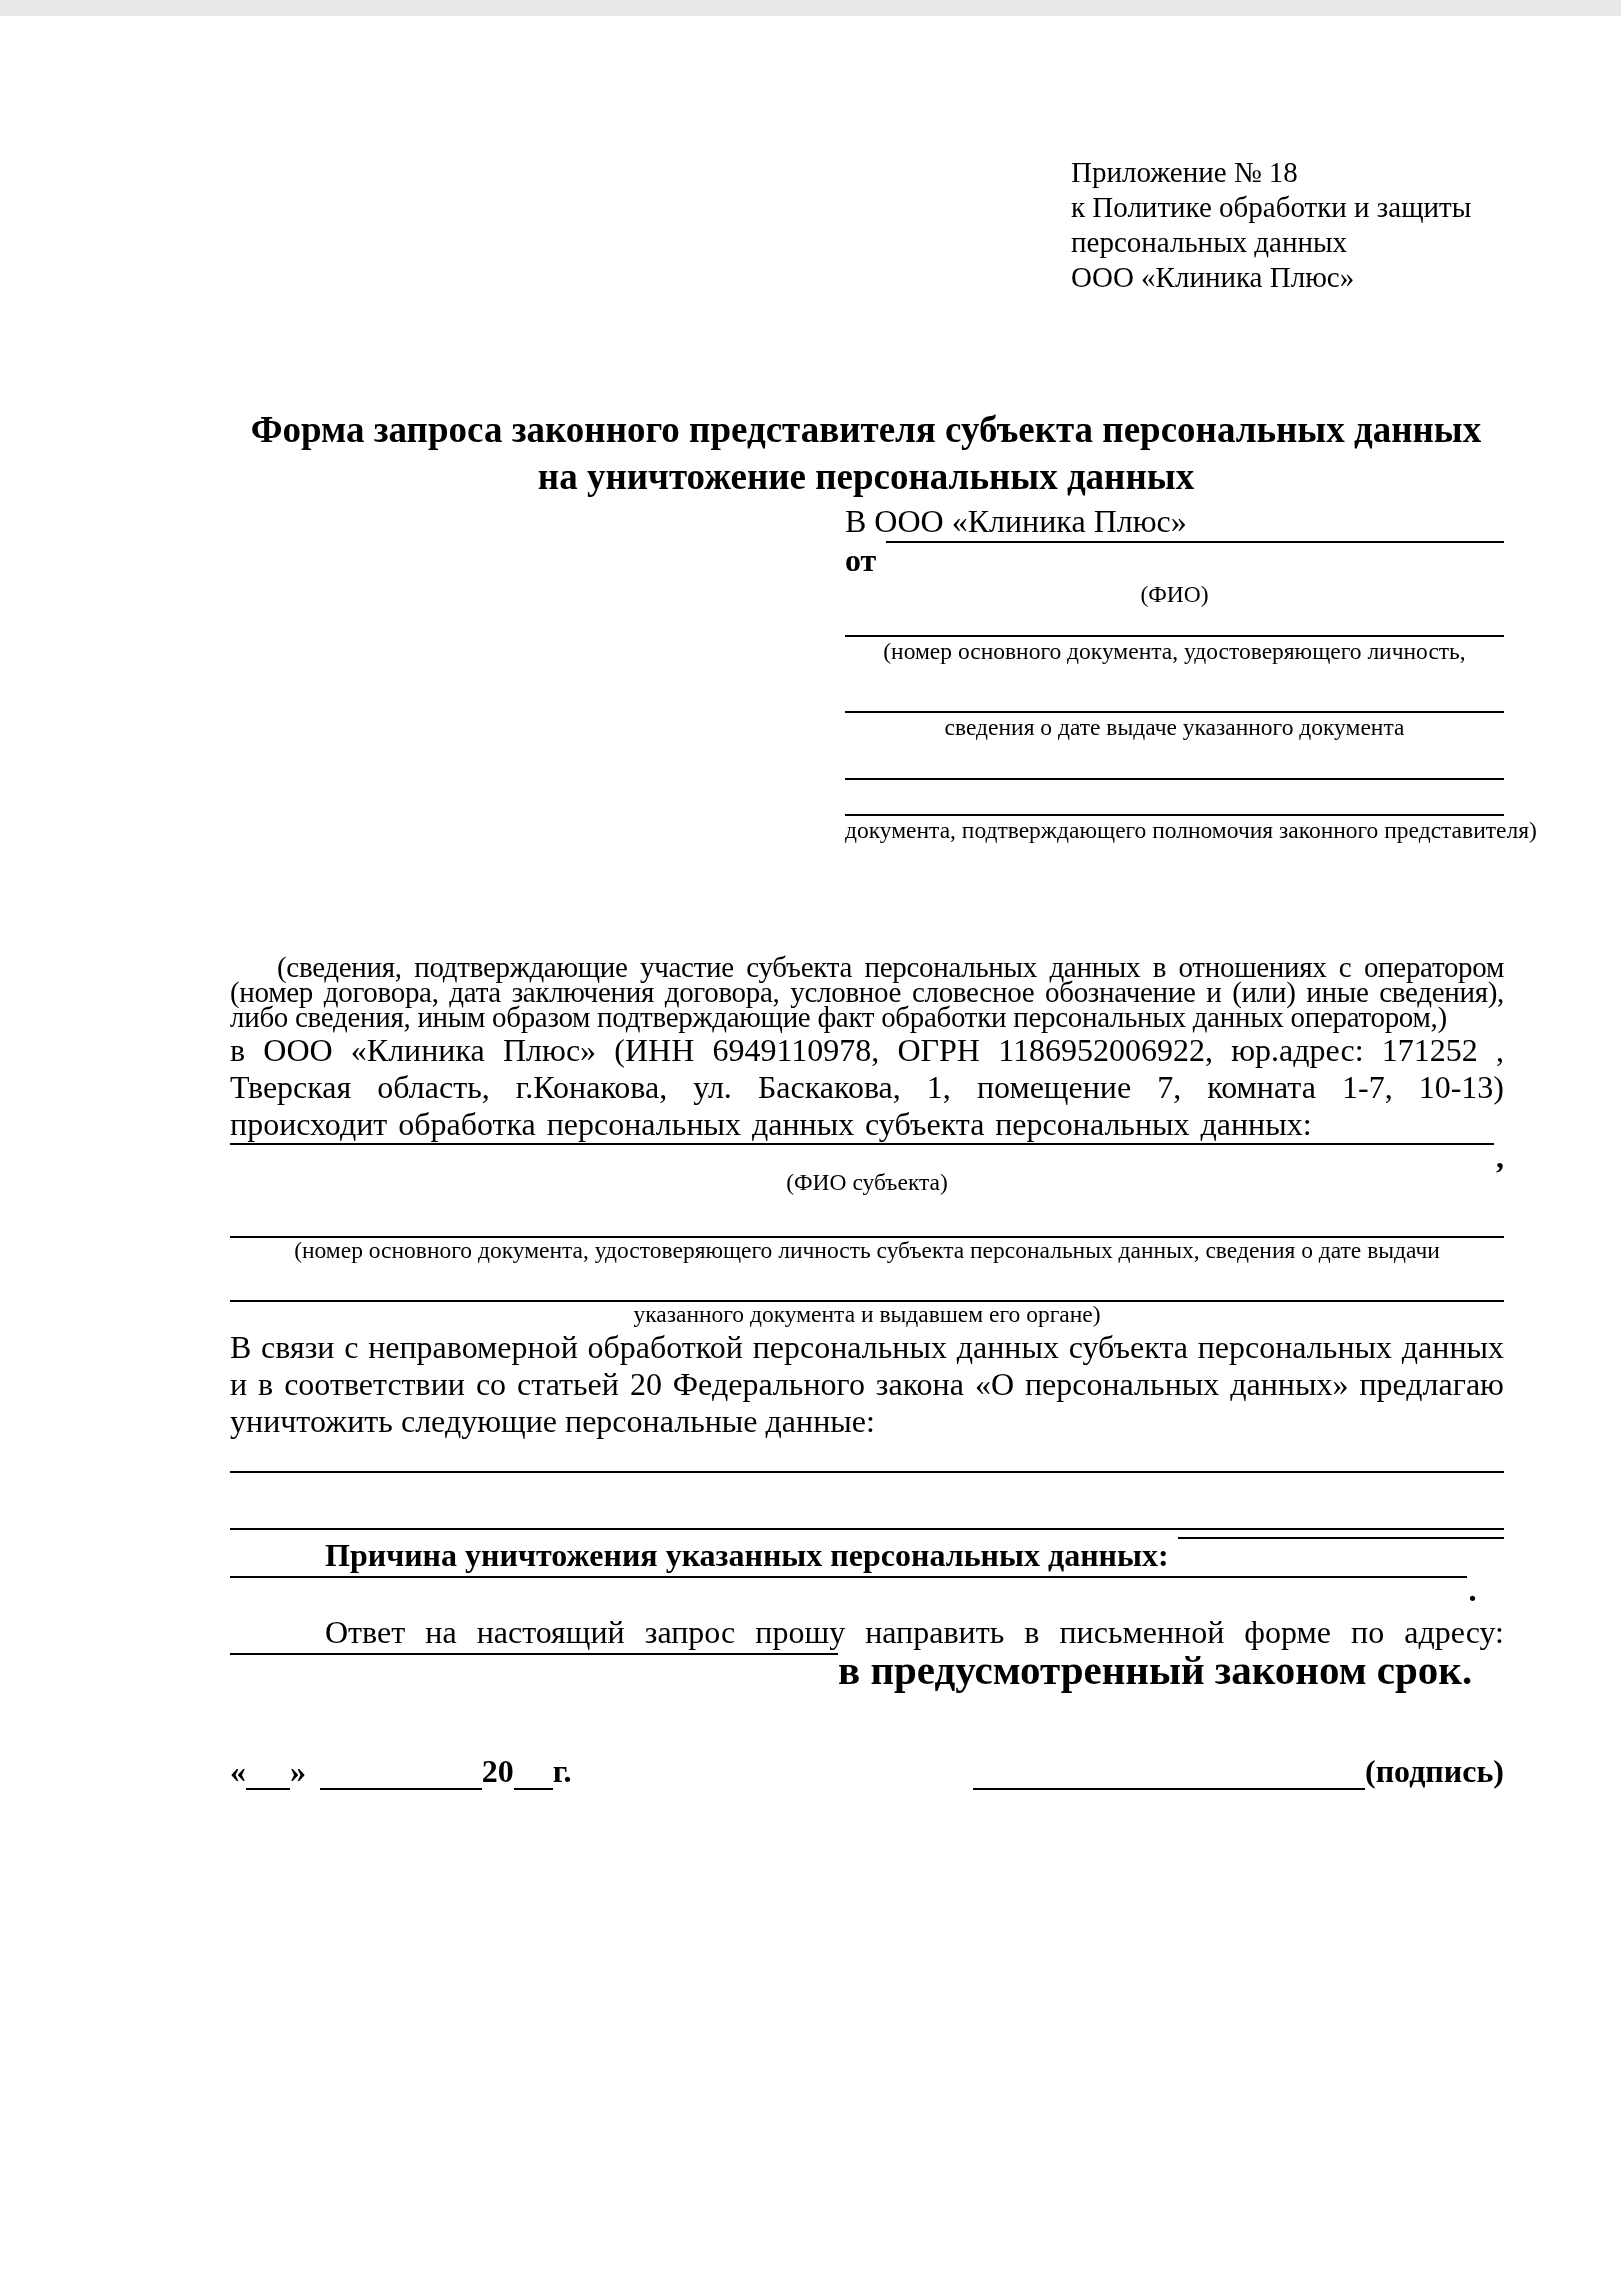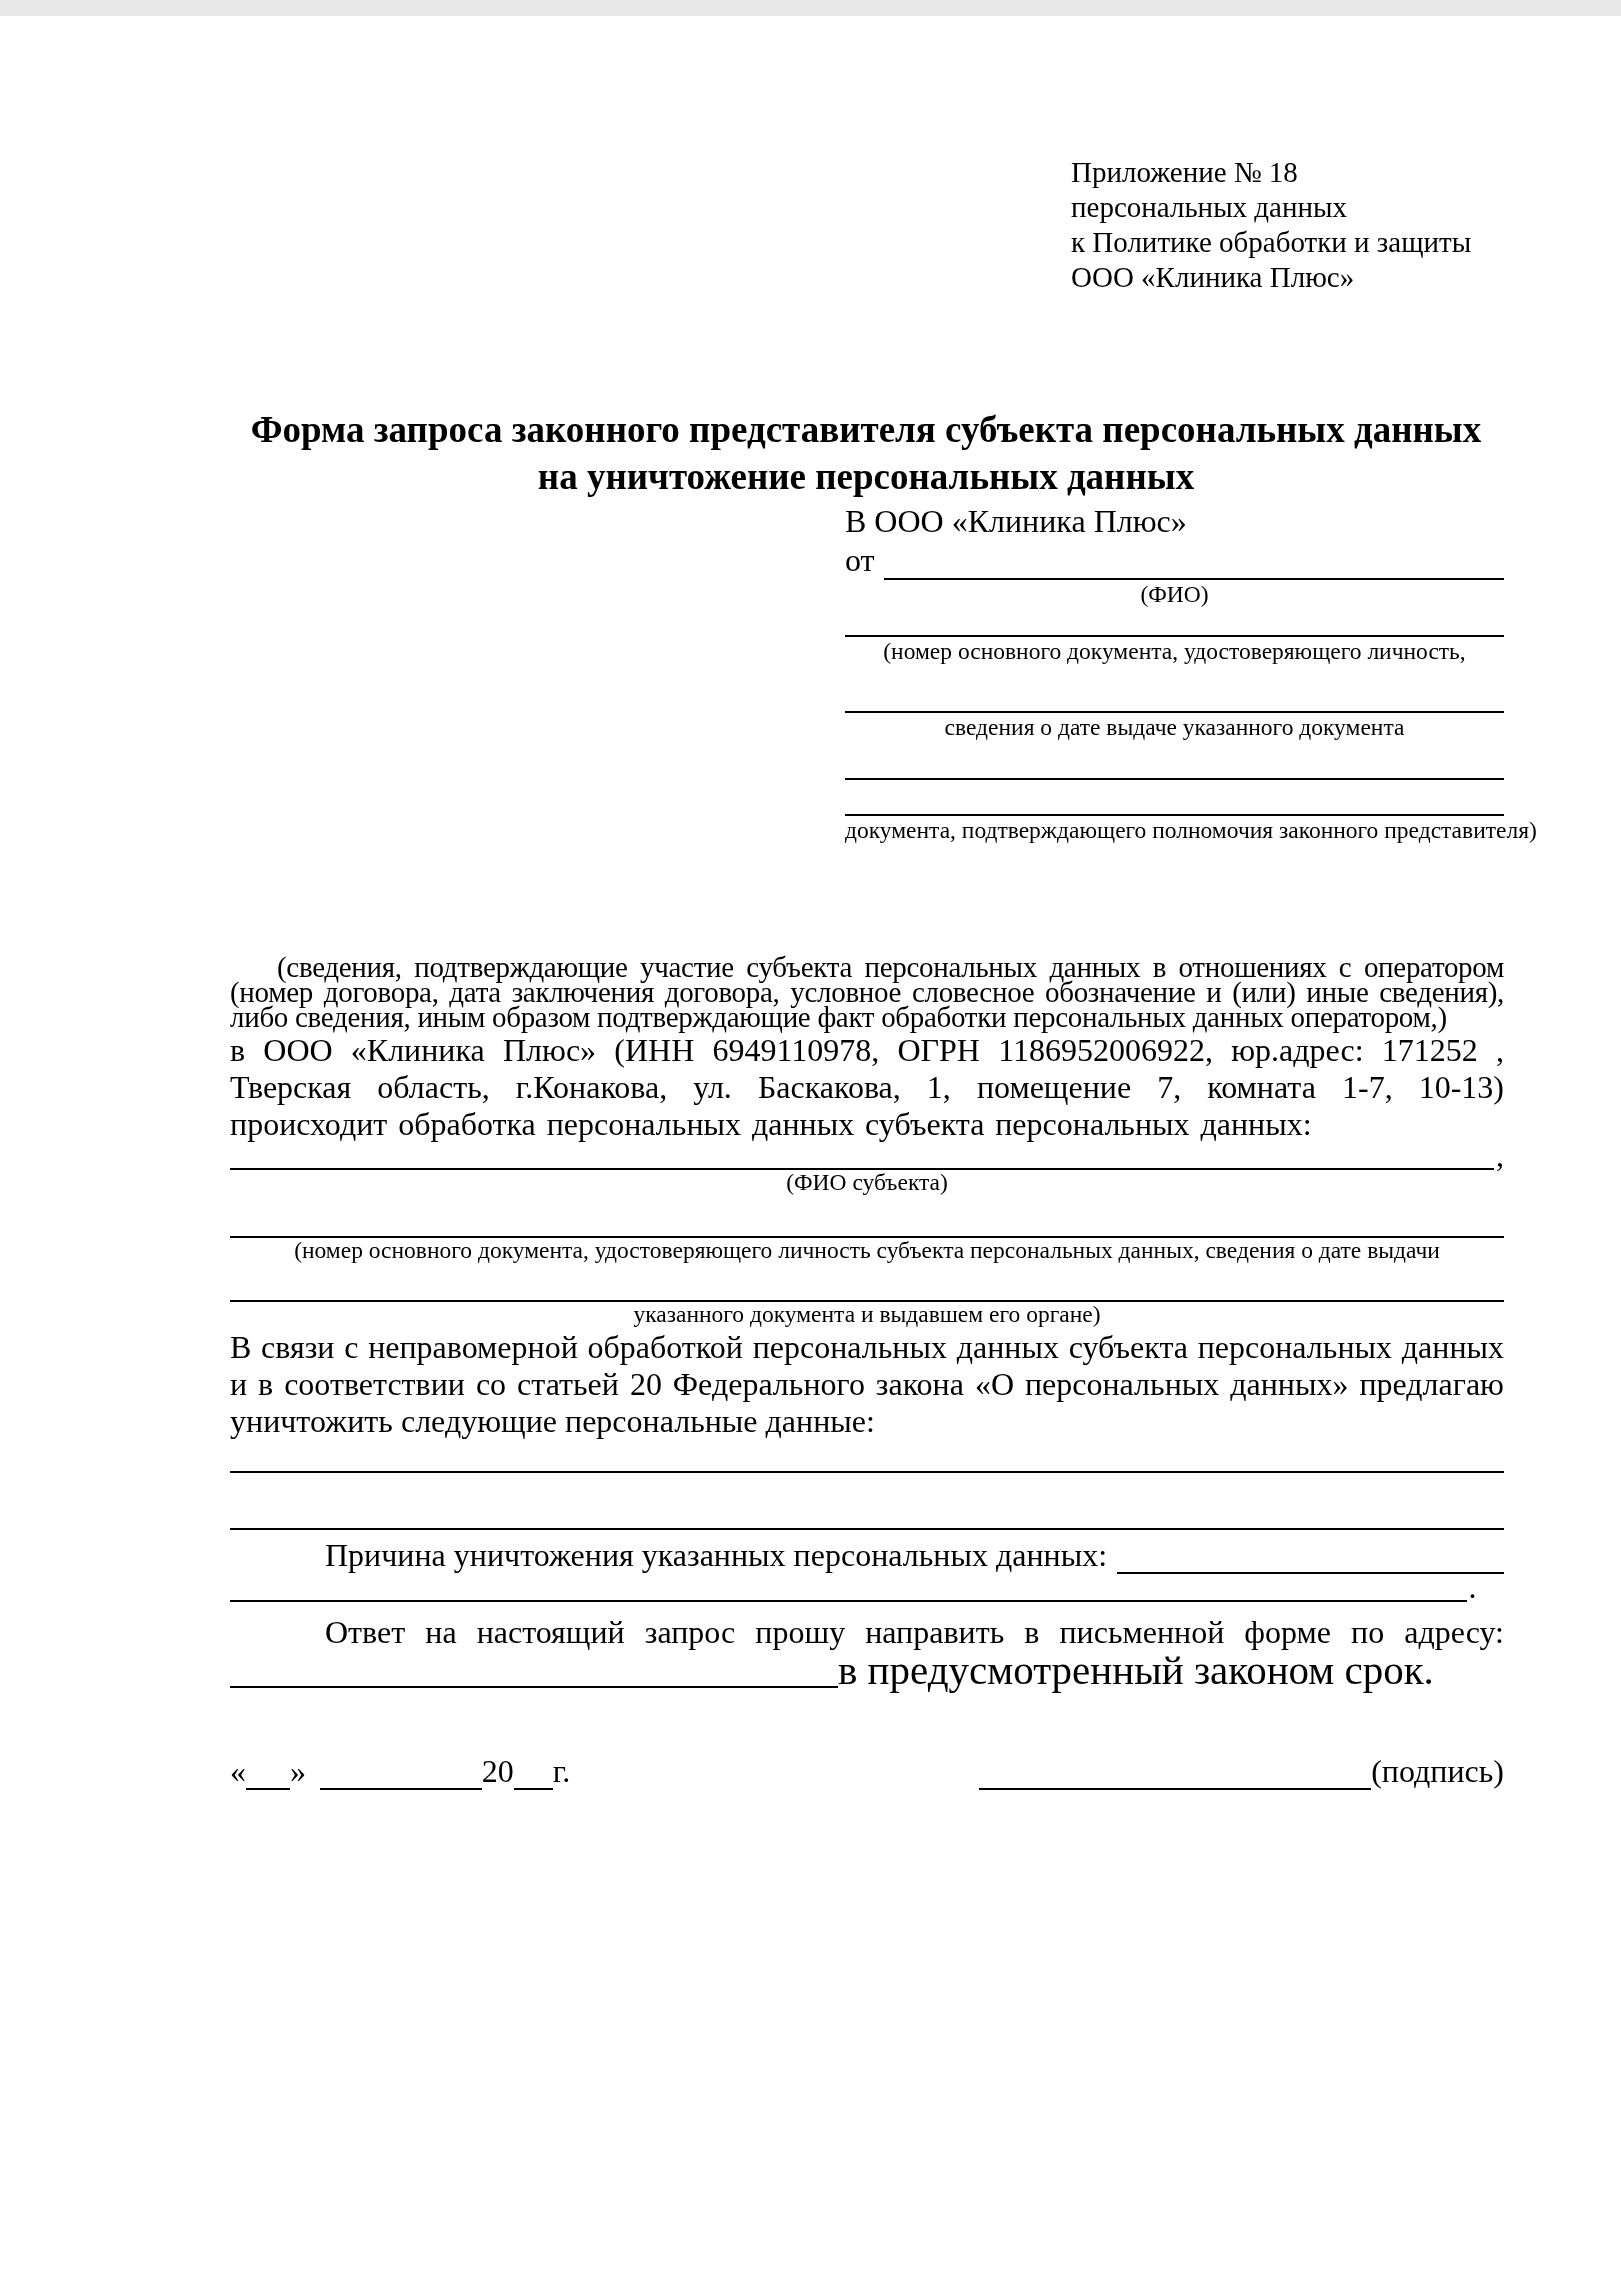--- a/index.html
+++ b/index.html
@@ -6,21 +6,21 @@
   .page {
     position:relative;
     width:1621px; height:2293px;
     background:#ffffff;
     color:#000;
     font-family:"Liberation Serif","DejaVu Serif",serif;
     overflow:hidden;
     margin:16px auto;
   }
   .abs { position:absolute; }
-  .row { display:flex; align-items:flex-end; }
+  .row { display:flex; align-items:flex-start;font-weight:bold; }
   .fill { flex:1 1 auto; border-bottom:2.9px solid #000; min-width:19.6px; }
   .u { display:inline-block; border-bottom:2.9px solid #000; }
   .blank { border-bottom:2.9px solid #000; }
   .cap { font-size:23.5px; line-height:25.5px; text-align:center; white-space:nowrap; }
   .body-text { font-size:32px; line-height:37px; }
   .justify { text-align:justify; }
 
   .header-block { left:1071px; top:139px; width:461px; font-size:29px; line-height:35px; }
   .title-block { left:229px; top:390px; width:1274px; text-align:center; font-weight:bold; font-size:37px; line-height:47px; }
 
@@ -72,22 +72,22 @@
   .sig-u-year { width:39px; }
   .sig-u-sign { width:392px; }
 </style>
 </head>
 <body>
 
 <div class="page">
 
   <div class="abs header-block">
     <div>Приложение № 18</div>
+    <div>к Политике обработки и защиты</div>
     <div>персональных данных</div>
-    <div>к Политике обработки и защиты</div>
     <div>ООО «Клиника Плюс»</div>
   </div>
 
   <div class="abs title-block">
     <div>Форма запроса законного представителя субъекта персональных данных</div>
     <div>на уничтожение персональных данных</div>
   </div>
 
   <div class="abs addressee-block">
     <div>В ООО «Клиника Плюс»</div>

